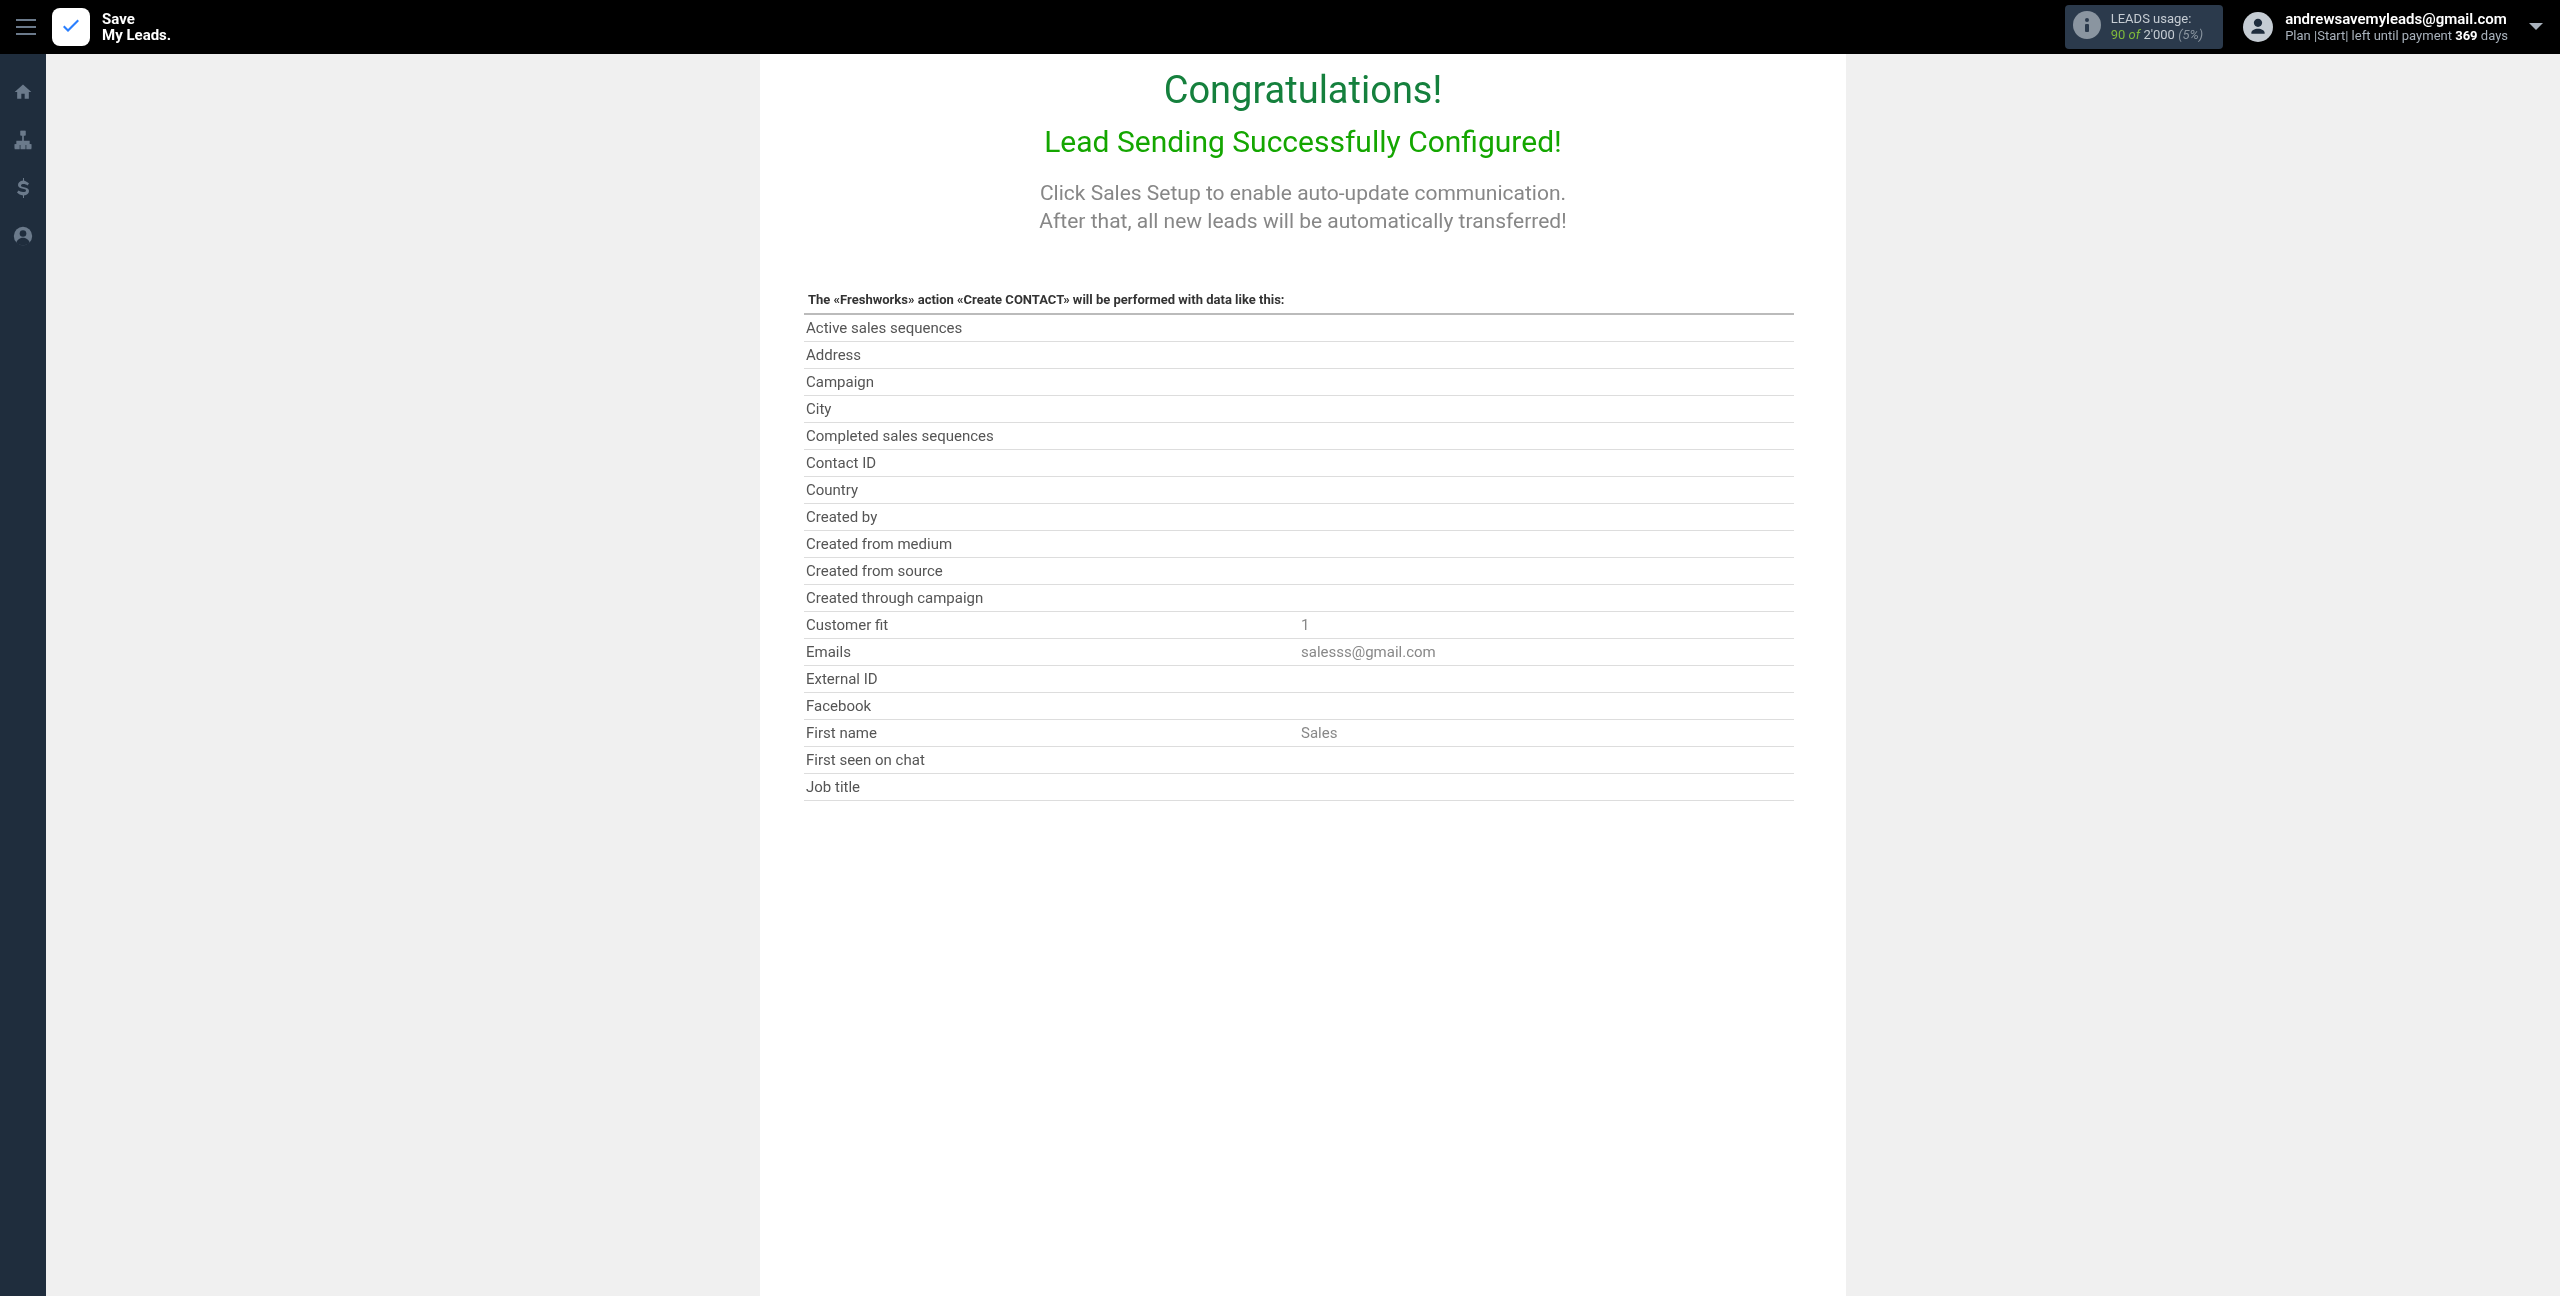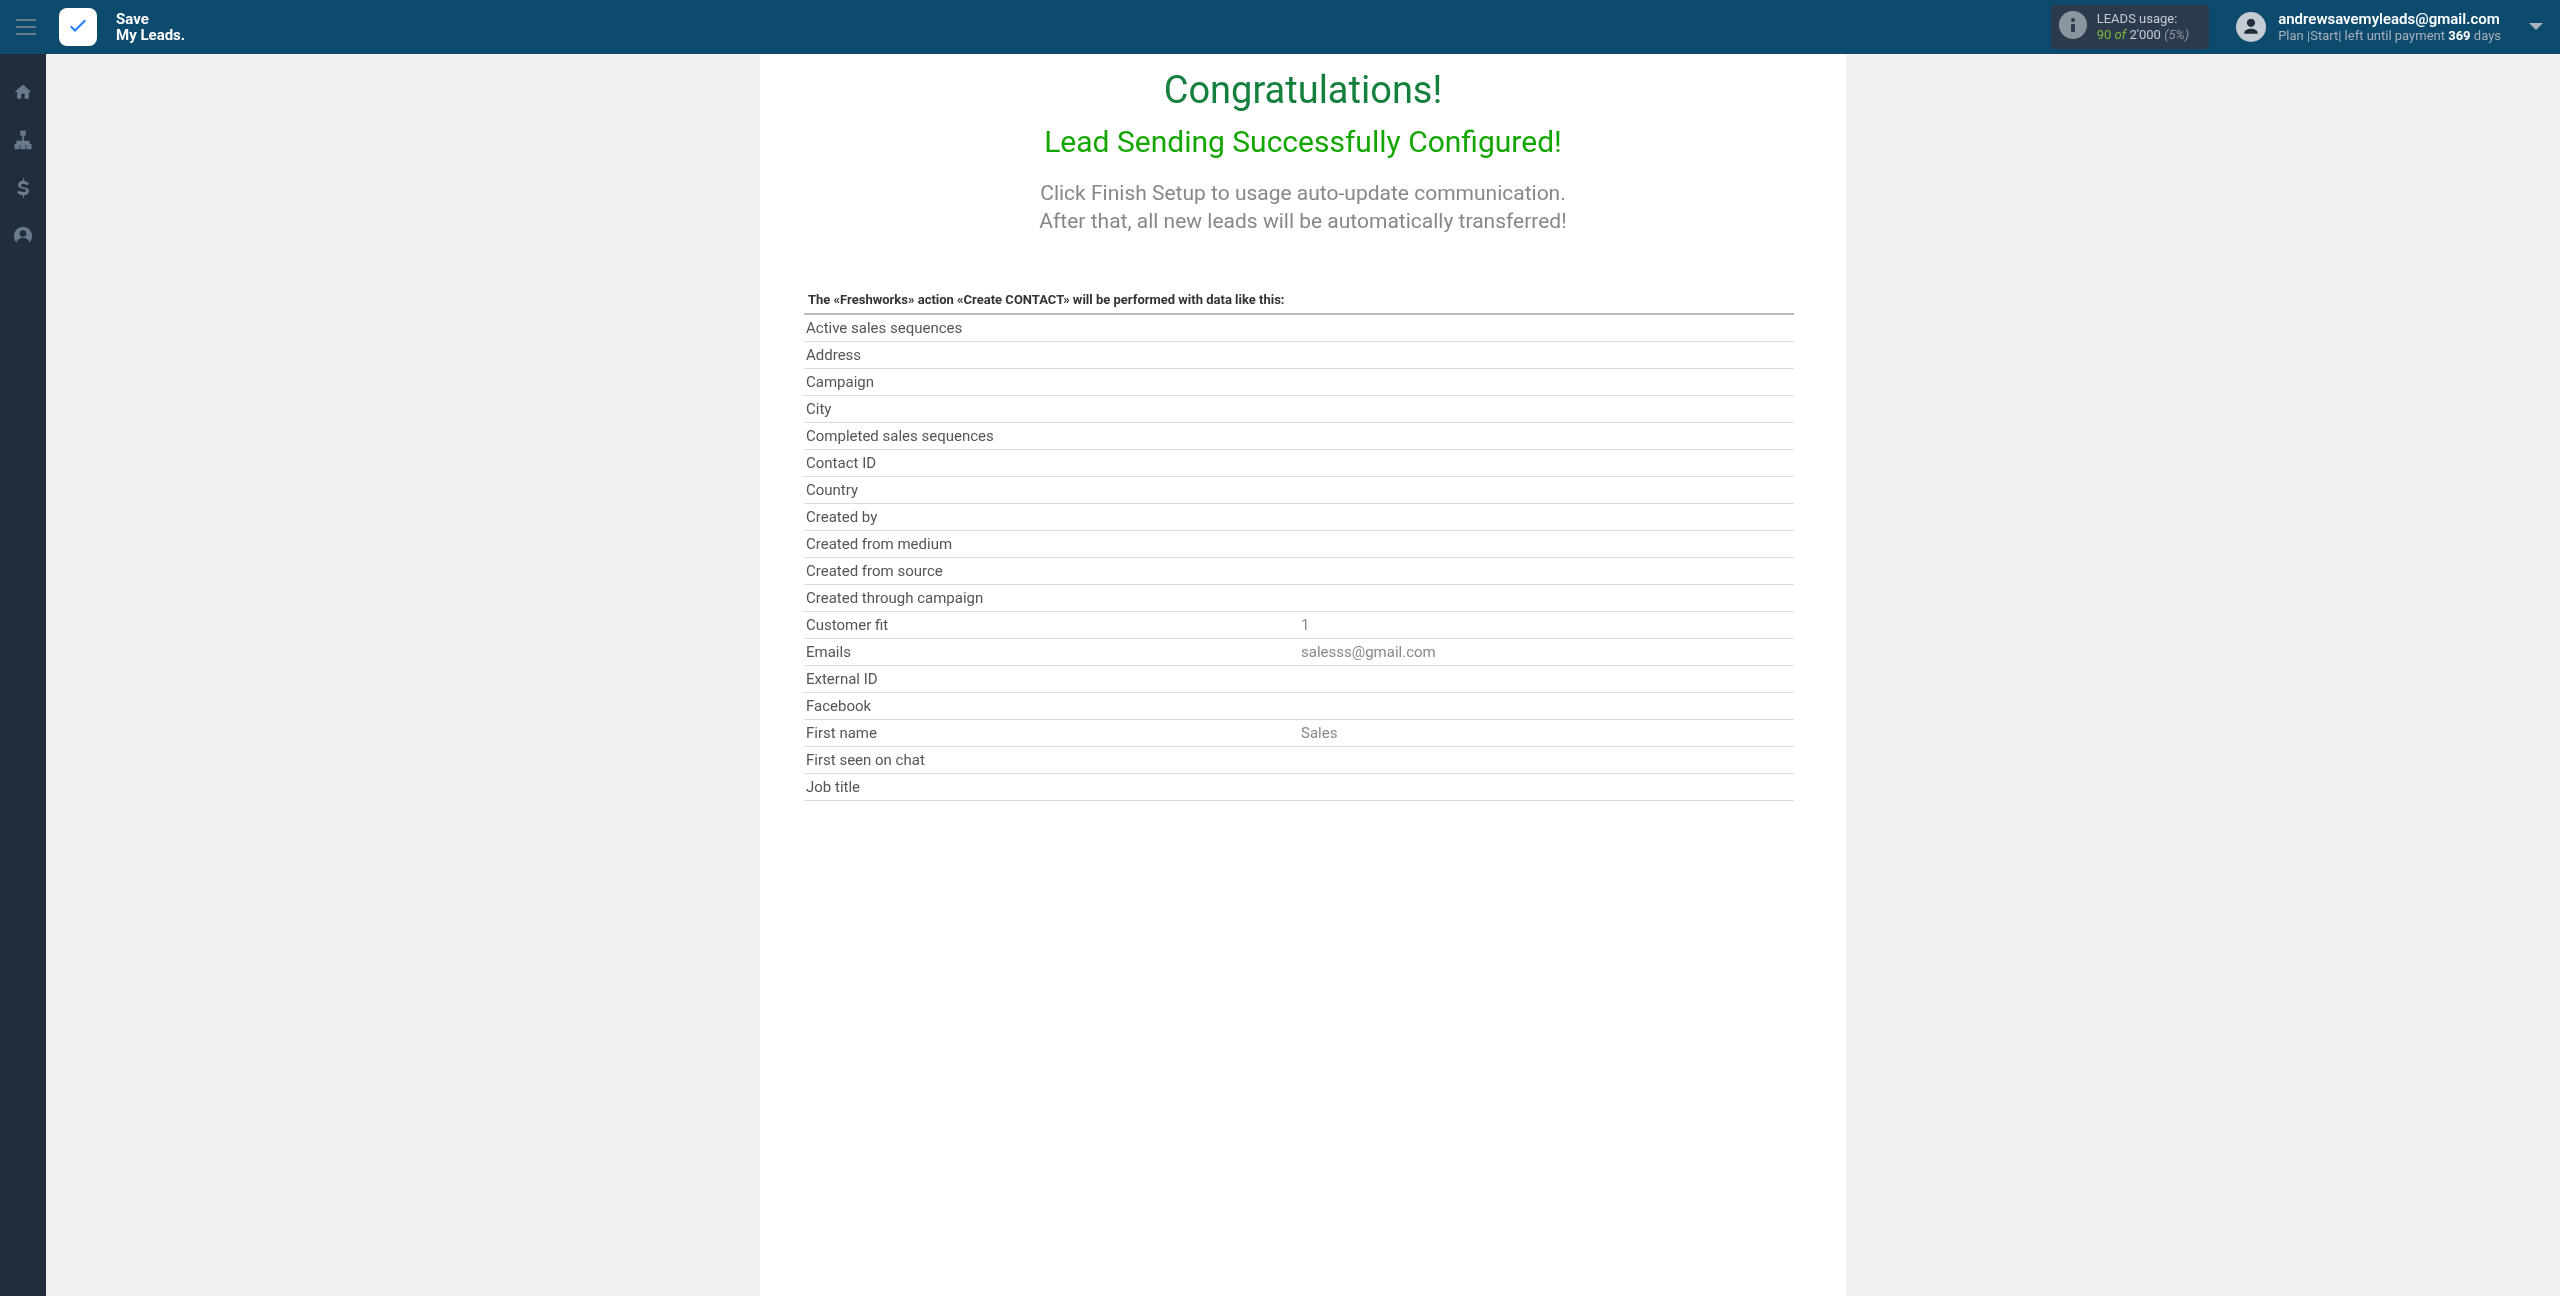--- a/index.html
+++ b/index.html
@@ -7,28 +7,27 @@
       padding: 0;
       box-sizing: border-box;
     }
     body {
       font-family: -apple-system, BlinkMacSystemFont, "Segoe UI", Roboto, "Helvetica Neue", Arial, sans-serif;
       background: #f0f0f0;
       color: #333;
       overflow-x: hidden;
     }
     .header {
-      background: #0c4a6e;
+      background: #000000;
       height: 54px;
       display: flex;
       align-items: center;
       padding: 0 16px;
       position: relative;
       z-index: 10;
-      gap: 7px;
     }
     .hamburger {
       color: #6b7a8b;
       cursor: pointer;
       display: flex;
       align-items: center;
       justify-content: center;
       margin-right: 16px;
     }
     .logo-box {
@@ -297,21 +296,21 @@
           <path fill="#1f2d3d" d="M4 20c1-4 5-6 8-6s7 2 8 6c-2 2-5 3-8 3s-6-1-8-3z"></path>
         </svg>
     </div>
   </div>
 
   <div class="main">
     <div class="content-card">
       <h1 class="congrats-title">Congratulations!</h1>
       <h2 class="success-subtitle">Lead Sending Successfully Configured!</h2>
       <div class="instructions">
-        <div>Click Finish Setup to usage auto-update communication.</div>
+        <div>Click Sales Setup to enable auto-update communication.</div>
         <div>After that, all new leads will be automatically transferred!</div>
       </div>
       <div class="action-heading">The «Freshworks» action «Create CONTACT» will be performed with data like this:</div>
       <table class="data-table">
         <tbody id="rows-body">
             <tr>
               <td>Active sales sequences</td>
               <td class="value"></td>
             </tr>
             <tr>

